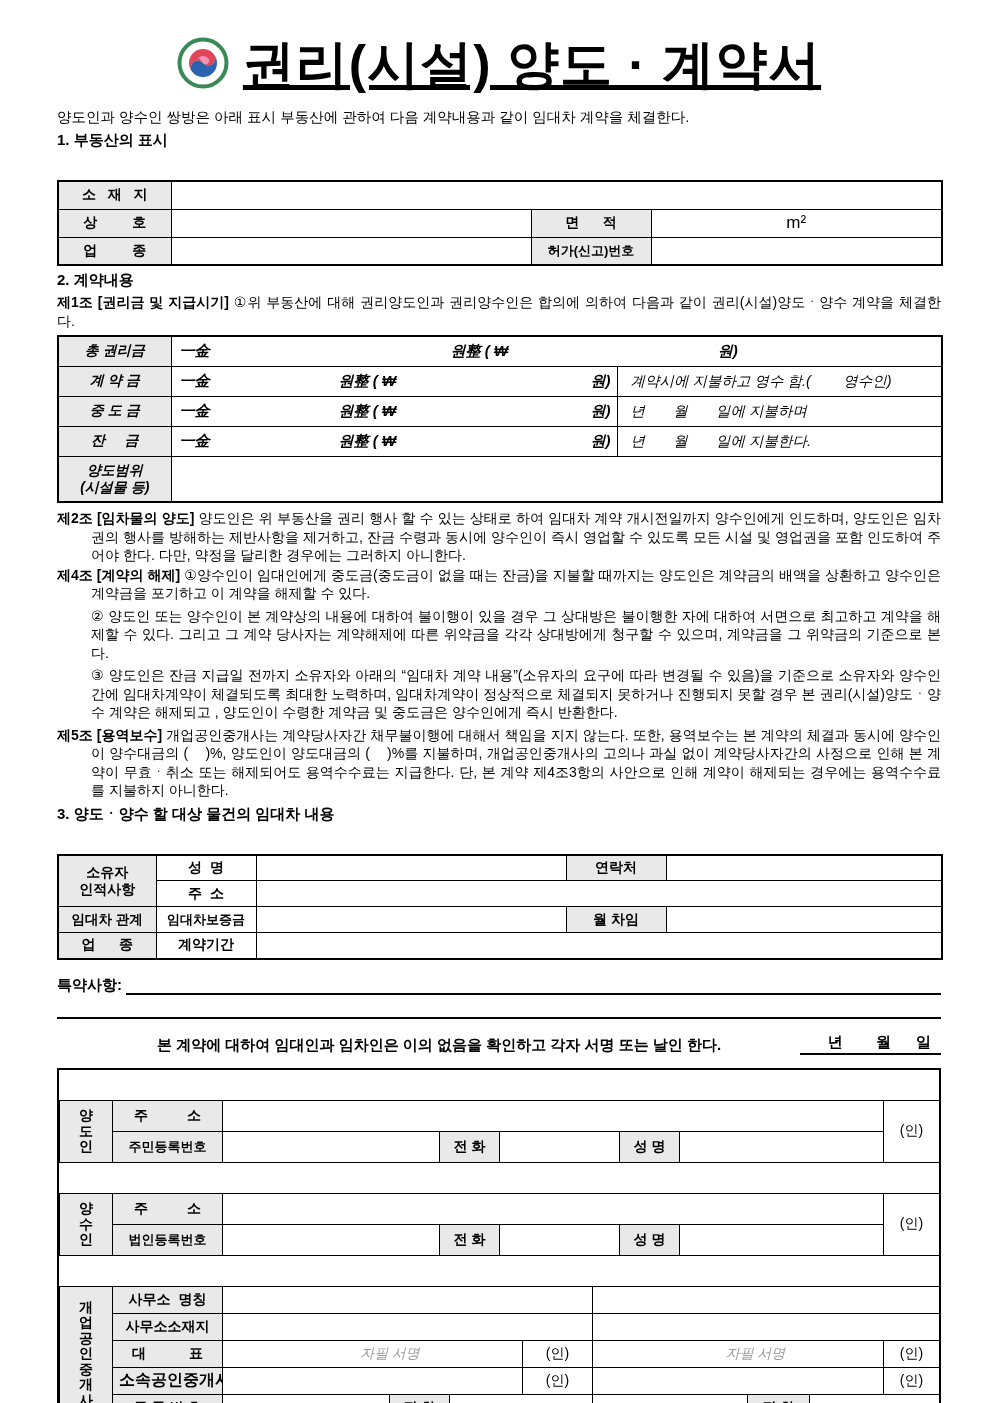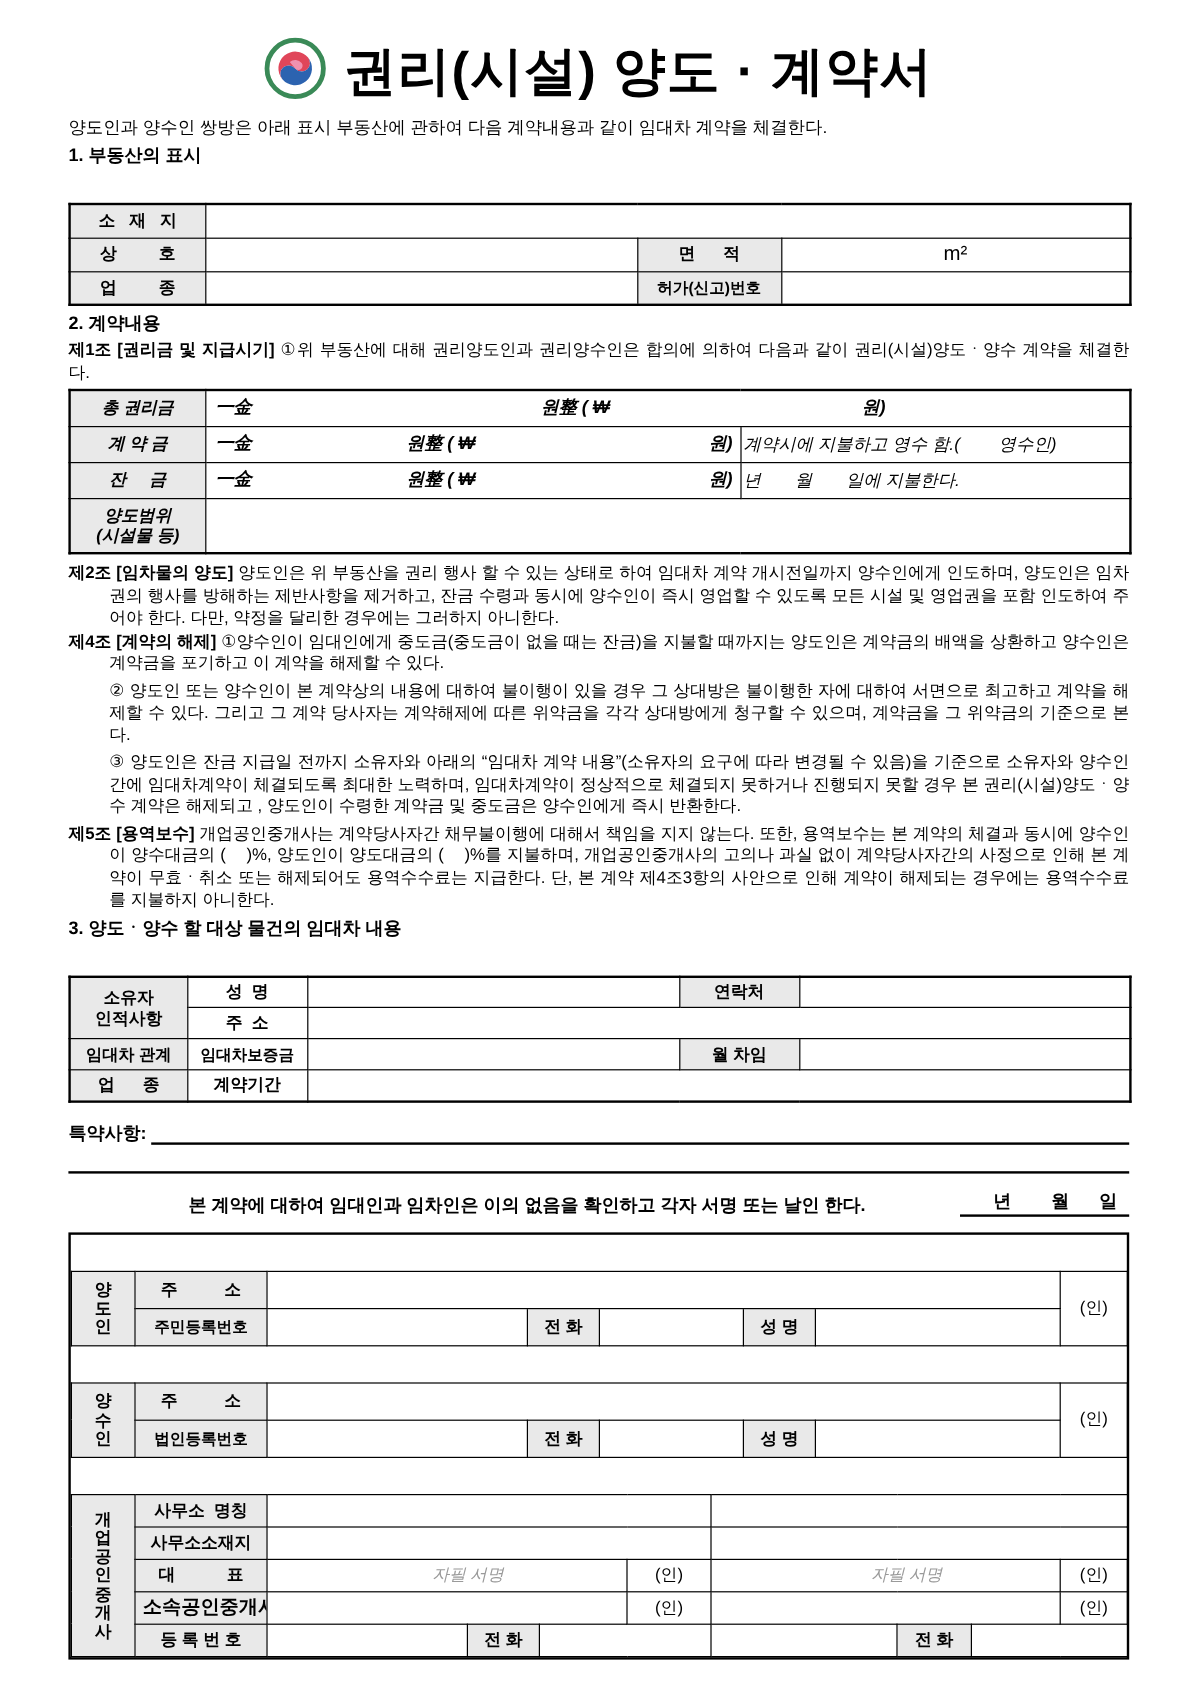--- a/index.html
+++ b/index.html
@@ -1,21 +1,21 @@
 <!DOCTYPE html>
 <html><head>
 <meta charset="utf-8">
 <style>
   html,body{margin:0;padding:0;background:#fff;}
   body{width:992px;height:1403px;overflow:hidden;font-family:"Liberation Sans","DejaVu Sans",sans-serif;color:#000;}
   .page{padding:30px 51px 0 57px;width:884px;}
 
   
   .hdr{display:flex;align-items:center;justify-content:center;gap:14px;margin-bottom:8px;}
-  .title{font-size:44px;font-weight:bold;letter-spacing:1px;white-space:pre;}
+  .title{font-size:52px;font-weight:bold;letter-spacing:1px;white-space:pre;text-decoration:underline;}
   .intro{font-size:14.5px;margin:2px 0 4px 0;}
   .sec-title{font-size:15px;font-weight:bold;margin:3px 0;}
 
   
   table{border-collapse:collapse;width:884px;table-layout:fixed;border:2px solid #000;margin-top:30px;}
   td{border:1px solid #000;font-size:14px;padding:1px 6px;overflow:hidden;}
   .lbl{background:#e9e9e9;text-align:center;font-weight:bold;white-space:pre;}
   .wlbl{background:#fff;text-align:center;font-weight:bold;white-space:pre;}
   .multiline{white-space:pre-line;line-height:17px;}
   .field{background:#fff;}
@@ -26,21 +26,21 @@
   .t3 tr{height:26px;}
 
   
   .money{position:relative;font-weight:bold;font-size:15px;}
   .money span{position:absolute;top:50%;transform:translateY(-50%);white-space:pre;}
   .money .ml{left:8px;}
   .money .mm{left:44%;transform:translate(-50%,-50%);}
   .money .mr{right:6px;}
   .money.wide .mm{left:40%;}
   .money.wide .mr{right:auto;left:71%;}
-  .cond{white-space:pre;font-size:14.5px;padding-left:2px;}
+  .cond{white-space:pre;font-size:14.5px;padding-left:13px;}
 
   
   .article{font-size:14px;line-height:18.5px;text-align:justify;margin:1px 0;}
   .article b{font-weight:bold;}
   .hang{padding-left:34px;text-indent:-34px;}
   .clause{padding-left:34px;margin:4px 0;}
 
   
   .special{display:flex;align-items:flex-end;margin-top:16px;font-size:15px;font-weight:bold;}
   .special .grow{flex:1;border-bottom:2px solid #000;height:1.15em;margin-left:4px;}
@@ -131,20 +131,29 @@
       </td>
     </tr>
     <tr>
       <td class="lbl">계 약 금</td>
       <td class="money">
         <span class="ml">一金</span>
         <span class="mm">원整 ( ₩</span>
         <span class="mr">원)</span>
       </td>
       <td class="cond">계약시에 지불하고 영수 함.(        영수인)</td>
+    </tr>
+    <tr>
+      <td class="lbl">중 도 금</td>
+      <td class="money">
+        <span class="ml">一金</span>
+        <span class="mm">원整 ( ₩</span>
+        <span class="mr">원)</span>
+      </td>
+      <td class="cond">년       월       일에 지불하며</td>
     </tr>
     <tr>
       <td class="lbl">잔     금</td>
       <td class="money">
         <span class="ml">一金</span>
         <span class="mm">원整 ( ₩</span>
         <span class="mr">원)</span>
       </td>
       <td class="cond">년       월       일에 지불한다.</td>
     </tr>

